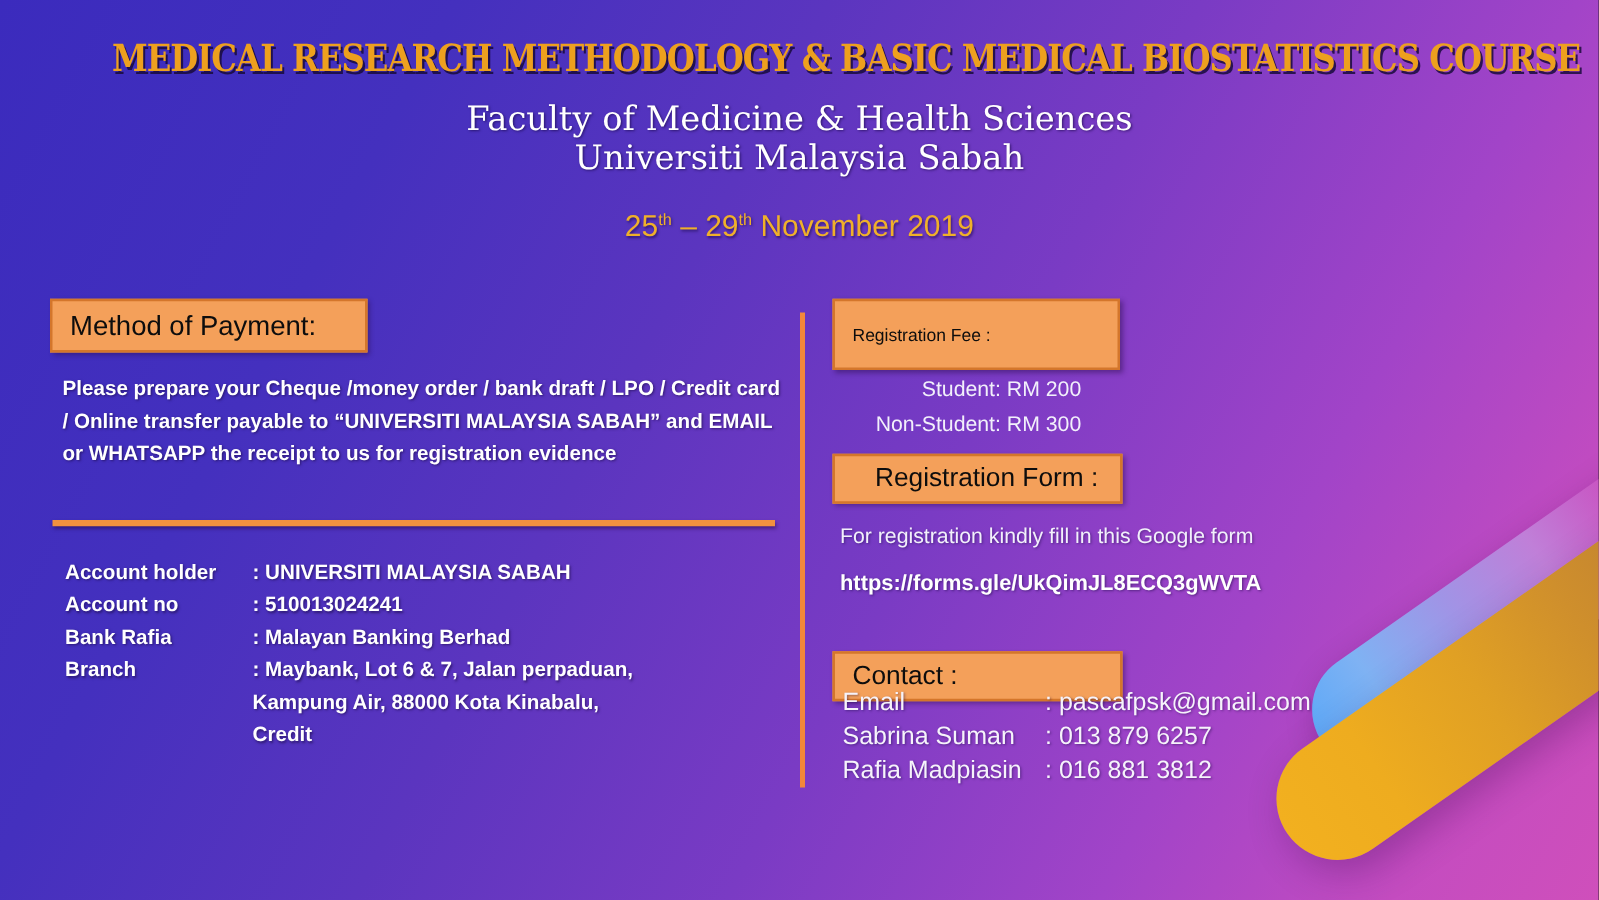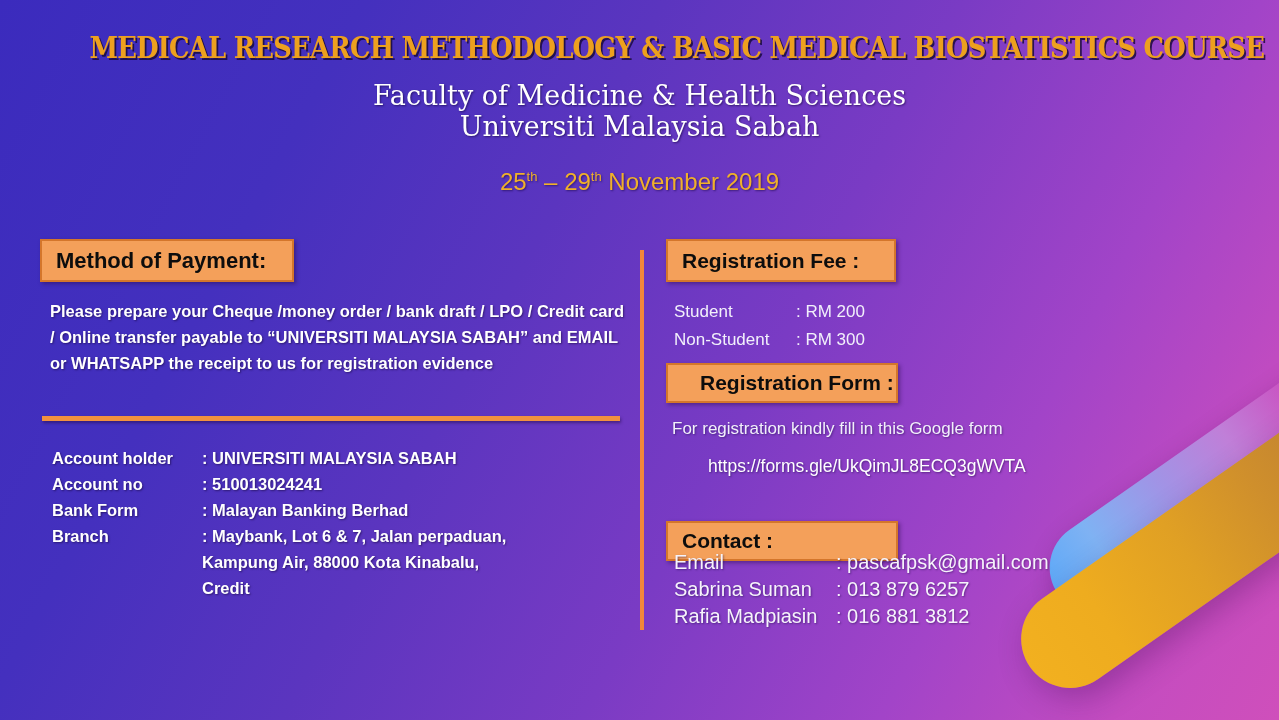--- a/index.html
+++ b/index.html
@@ -106,21 +106,21 @@
     vertical-align: super;
   }
 
   
   .tag-box {
     position: absolute;
     background: #f4a05a;
     border: 2px solid #d4762b;
     box-shadow: 2px 2px 4px rgba(40,10,70,0.45);
     color: #0d0d0d;
-    font-weight: bold;
+    font-weight: normal;
     display: flex;
     align-items: center;
     padding-left: 14px;
     box-sizing: border-box;
   }
   .divider-v {
     position: absolute;
     left: 640px;
     top: 250px;
     width: 4px;
@@ -169,57 +169,57 @@
   }
   .acct-table td { padding: 0; vertical-align: top; }
   .acct-table td.k { width: 148px; margin-top: 28px; }
   .acct-table td.v { padding-left: 2px; }
 
   
   #box-fee {
     left: 666px;
     top: 239px;
     width: 230px;
-    height: 43px;
-    font-size: 21px;
+    height: 57px;
+    font-size: 14px;
   }
   .fee-table {
     position: absolute;
     left: 674px;
     top: 298px;
     font-size: 17px;
     color: #f2f0fb;
     line-height: 28px;
     border-collapse: collapse;
   }
   .fee-table td { padding: 0; }
-  .fee-table td.k { width: 122px; }
+  .fee-table td.k { width: 122px; text-align: right; }
 
   #box-form {
     left: 666px;
     top: 363px;
     width: 232px;
     height: 40px;
     font-size: 21px;
     padding-left: 32px;
   }
   .form-note {
     position: absolute;
     left: 672px;
     top: 419px;
     font-size: 17px;
     color: #f2f0fb;
     text-shadow: 1px 1px 2px rgba(25,8,65,0.45);
   }
   .form-url {
     position: absolute;
-    left: 708px;
+    left: 672px;
     top: 456px;
     font-size: 17.5px;
-    font-weight: normal;
+    font-weight: bold;
     color: #ffffff;
     text-shadow: 1px 1px 2px rgba(25,8,65,0.5);
   }
 
   #box-contact {
     left: 666px;
     top: 501px;
     width: 232px;
     height: 40px;
     font-size: 21px;
@@ -266,21 +266,21 @@
     <tbody>
       <tr>
         <td class="k">Account holder</td>
         <td class="v">: UNIVERSITI MALAYSIA SABAH</td>
       </tr>
       <tr>
         <td class="k">Account no</td>
         <td class="v">: 510013024241</td>
       </tr>
       <tr>
-        <td class="k">Bank Form</td>
+        <td class="k">Bank Rafia</td>
         <td class="v">: Malayan Banking Berhad</td>
       </tr>
       <tr>
         <td class="k">Branch</td>
         <td class="v">: Maybank,  Lot 6 &amp; 7, Jalan perpaduan,</td>
       </tr>
       <tr>
         <td class="k"></td>
         <td class="v">  Kampung  Air, 88000 Kota Kinabalu,</td>
       </tr>

